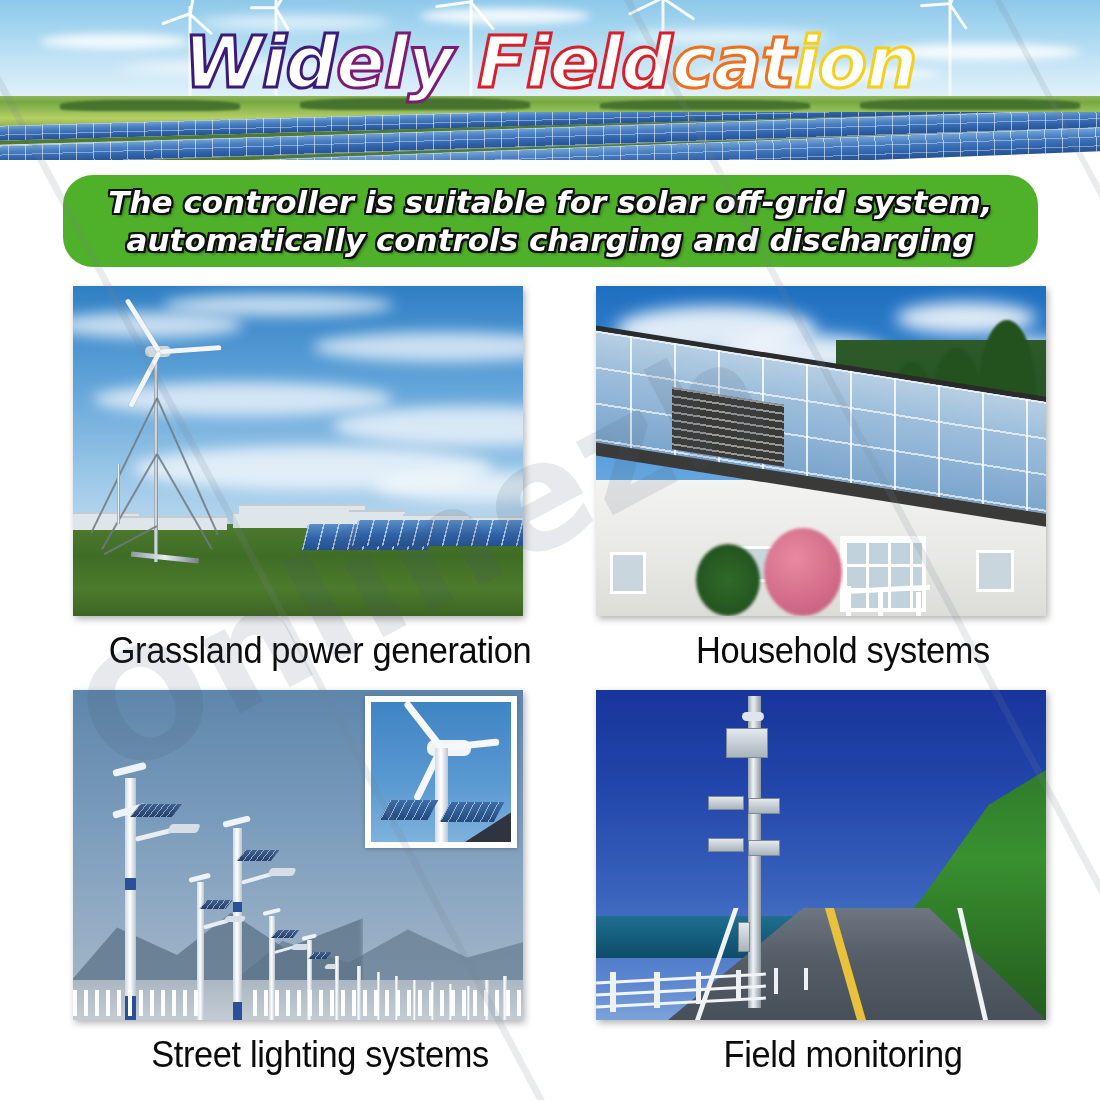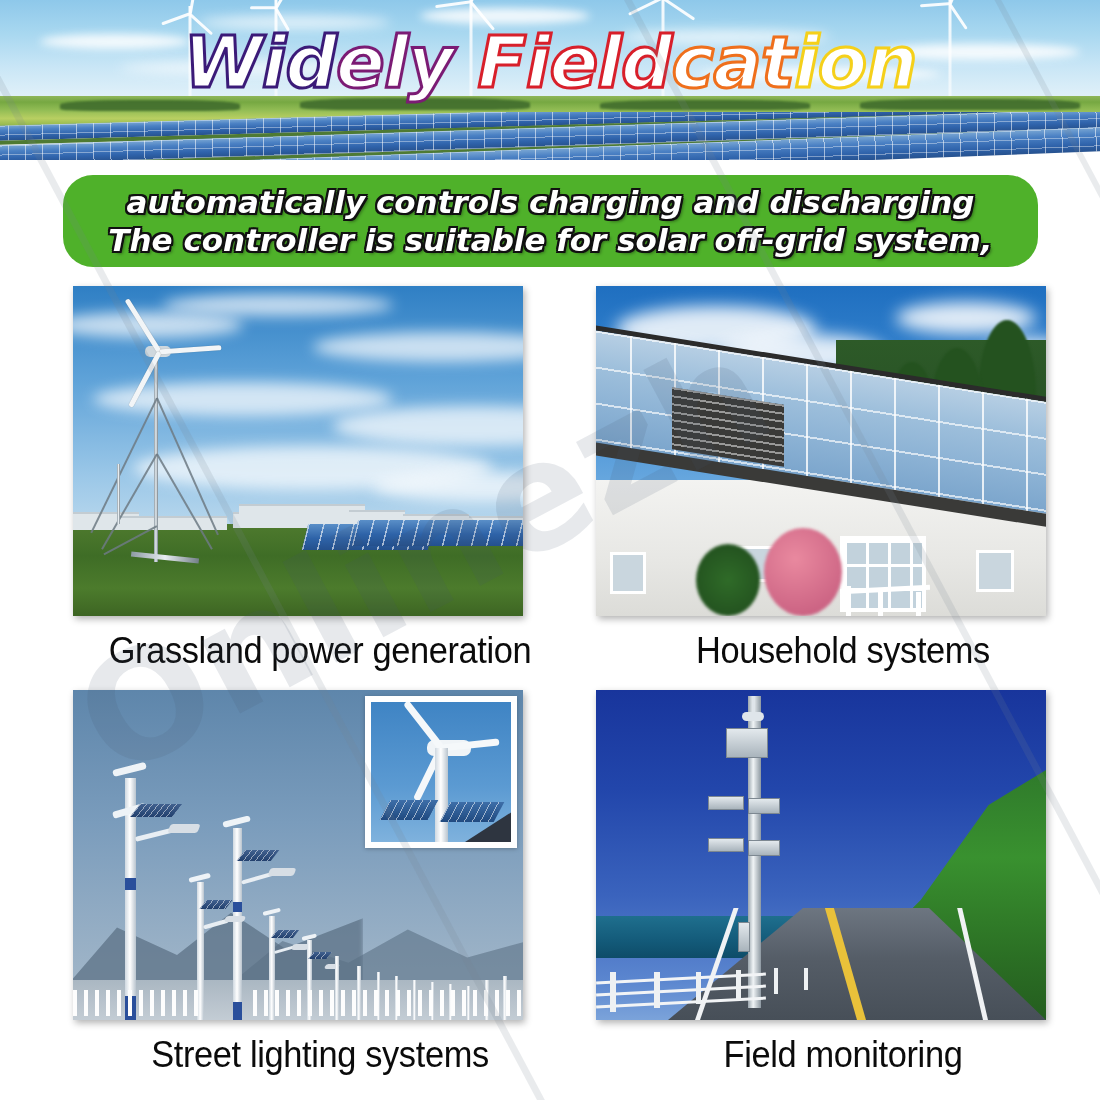--- a/index.html
+++ b/index.html
@@ -269,22 +269,22 @@
       <div class="grassgap" style="top:34px; height:4px; transform:rotate(-1.9deg);"></div>
       <div class="prow" style="top:36px; height:24px; transform:rotate(-2.2deg);"></div>
     </div>
 
     <div class="hero-title">
       <span class="seg s1">Wid</span><span class="seg s2">ely </span><span class="seg s3">Field</span><span class="seg s4">cat</span><span class="seg s5">ion</span>
     </div>
   </div>
 
   <div class="green-banner">
+    <div class="line">The controller is suitable for solar off-grid system,</div>
     <div class="line">automatically controls charging and discharging</div>
-    <div class="line">The controller is suitable for solar off-grid system,</div>
   </div>
 
   <div class="grid">
 
     <div class="row">
 
       <div class="card left">
         <div class="photo">
           <div class="p1-sky"></div>
           <div class="p1-cl" style="left:-20px; top:26px;  width:190px; height:26px;"></div>

